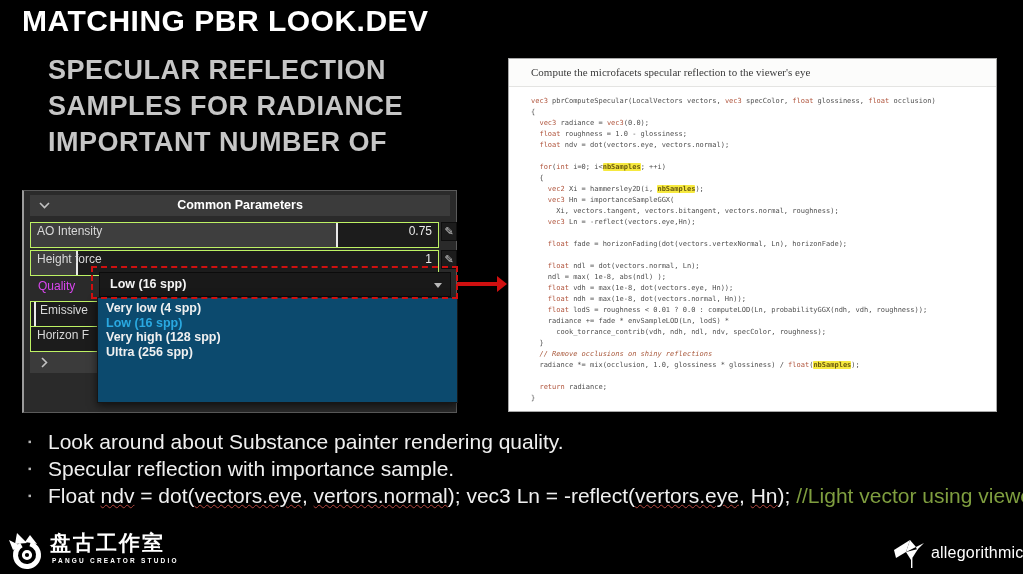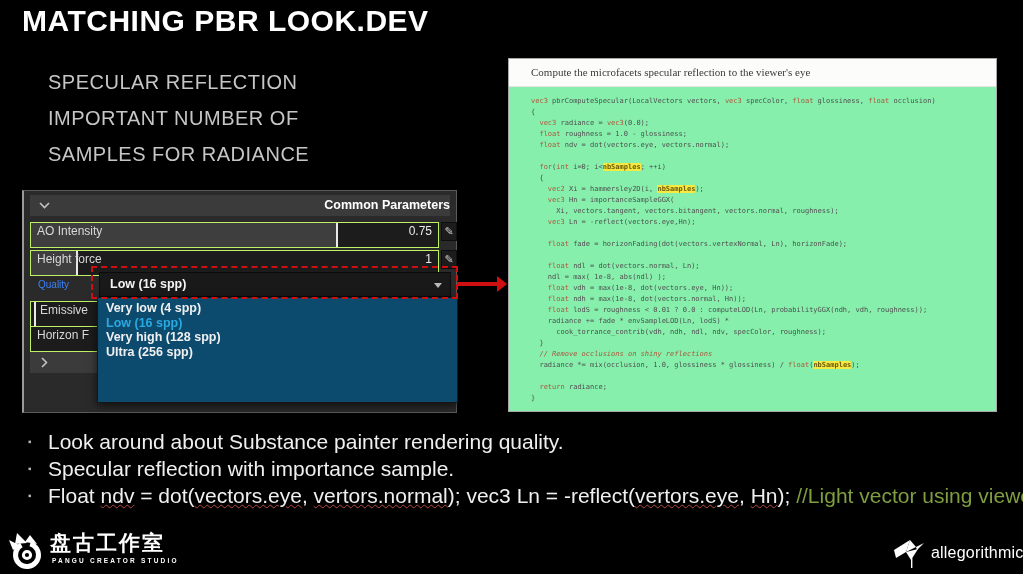--- a/index.html
+++ b/index.html
@@ -5,36 +5,36 @@
   html,body{margin:0;padding:0;}
   body{
     width:1023px;height:574px;background:#000;overflow:hidden;position:relative;
     font-family:"Liberation Sans",sans-serif;
     -webkit-font-smoothing:antialiased;
   }
   .abs{position:absolute;}
 
   
   #title{left:22px;top:4px;font-size:30px;font-weight:800;color:#fff;letter-spacing:.5px;text-align:center;}
-  #subtitle{left:48px;top:64px;color:#c6c6c6;font-size:20px;line-height:36px;font-weight:400;letter-spacing:.5px;}
+  #subtitle{left:48px;top:52px;color:#c6c6c6;font-size:27px;line-height:36px;font-weight:700;letter-spacing:.5px;}
 
   
   #panel{left:22px;top:190px;width:435px;height:223px;background:#2a2a2a;
          border:1px solid #5a5a5a;border-left:2px solid #9a9a9a;box-sizing:border-box;z-index:1;}
   .p-header{left:6px;top:4px;width:420px;height:21px;background:#3b3b3b;}
-  .p-header .cap{width:100%;text-align:right;line-height:21px;font-size:12.5px;font-weight:700;color:#fff;}
+  .p-header .cap{width:100%;text-align:center;line-height:21px;font-size:12.5px;font-weight:700;color:#fff;}
   .p-header svg{position:absolute;left:9px;top:7px;}
   .srow{height:26px;background:#1c1c1c;border:1px solid #bef264;box-sizing:border-box;overflow:hidden;}
   .srow .fill{position:absolute;left:0;top:0;bottom:0;background:#3e3e3e;}
   .srow .handle{position:absolute;top:0;bottom:0;width:2px;background:#e9e9e9;}
   .srow .lab{position:absolute;left:6px;top:0;line-height:17px;font-size:12px;color:#d8d8d8;white-space:nowrap;}
   .srow .val{position:absolute;right:6px;top:0;line-height:17px;font-size:12px;color:#eaeaea;}
   .pencil{width:16px;height:19px;background:#1c1c1c;border:1px solid #0e0e0e;box-sizing:border-box;
           color:#c9c9c9;font-size:11px;line-height:17px;text-align:center;cursor:pointer;}
-  #quality-label{left:14px;top:88px;font-size:10px;color:#3b82f6;}
+  #quality-label{left:14px;top:88px;font-size:12px;color:#d946ef;}
   #dropdown-button{left:75px;top:81px;width:352px;height:25px;background:#191919;border:1px solid #0b0b0b;
                    box-sizing:border-box;cursor:pointer;}
   #dropdown-button .sel{position:absolute;left:10px;top:0;line-height:23px;font-size:12.5px;font-weight:700;color:#f4f4f4;}
   #dropdown-button svg{position:absolute;right:8px;top:10px;}
   #collapsed-bar{left:6px;top:161px;width:420px;height:21px;background:#3b3b3b;cursor:pointer;}
   #collapsed-bar svg{position:absolute;left:11px;top:5px;}
 
   
   #dropdown-list{left:97px;top:297px;width:361px;height:106px;background:#0c4a6e;
                  border:1px solid #161616;box-sizing:border-box;z-index:10;box-shadow:0 3px 8px rgba(0,0,0,.6);}
@@ -42,21 +42,21 @@
   .opt.selected{color:var(--selected-blue,#2aa9e1);}
 
   
   #focus-rect{left:91px;top:266px;width:367px;height:33px;border:2px dashed var(--accent-red,#d01010);
               box-sizing:border-box;z-index:20;pointer-events:none;}
   #arrow-line{left:457px;top:282px;width:41px;height:4px;background:var(--accent-red,#d01010);z-index:20;}
   #arrow-head{left:497px;top:276px;width:0;height:0;border-left:10px solid var(--accent-red,#d01010);
               border-top:8px solid transparent;border-bottom:8px solid transparent;z-index:20;}
 
   
-  #code-panel{left:508px;top:58px;width:489px;height:354px;background:#86efac;border:1px solid #a8a8a8;
+  #code-panel{left:508px;top:58px;width:489px;height:354px;background:#ffffff;border:1px solid #a8a8a8;
               box-sizing:border-box;z-index:1;}
   #code-header{height:27px;background:#fcfcfb;border-bottom:1px solid #e4e4e2;
                font-family:"Liberation Serif",serif;font-size:11px;color:#3b3b3b;
                line-height:27px;padding-left:22px;}
   #code-body{padding:9px 4px 0 22px;font-family:"DejaVu Sans Mono",monospace;font-size:7px;
              line-height:11px;color:#4f4f4f;white-space:pre;}
   .kw{color:#b0543c;}
   .cm{color:#a8573a;font-style:italic;}
   .hl{background:var(--highlight-yellow,#f6e93f);color:#6b5a10;font-weight:700;border-radius:1px;}
 
@@ -75,22 +75,22 @@
   #pangu-en{color:#fff;font-size:6.5px;letter-spacing:2.2px;font-weight:700;margin-top:1px;margin-left:2px;}
   #allego{left:893px;top:537px;display:flex;align-items:center;}
   #allego-text{color:#fff;font-size:16px;font-weight:400;letter-spacing:.2px;}
 </style>
 </head>
 <body>
 
 <div id="title" class="abs">MATCHING PBR LOOK.DEV</div>
 <div id="subtitle" class="abs">
   <div>SPECULAR REFLECTION</div>
+  <div>SAMPLES FOR RADIANCE</div>
   <div>IMPORTANT NUMBER OF</div>
-  <div>SAMPLES FOR RADIANCE</div>
 </div>
 
 <div id="panel" class="abs">
   <div class="p-header abs">
     <svg width="11" height="7" viewBox="0 0 11 7">
         <polyline points="1,1 5.5,5.5 10,1" fill="none" stroke="#c2c2c2" stroke-width="1.6"></polyline>
       </svg>
     <div class="cap">Common Parameters</div>
   </div>
 

